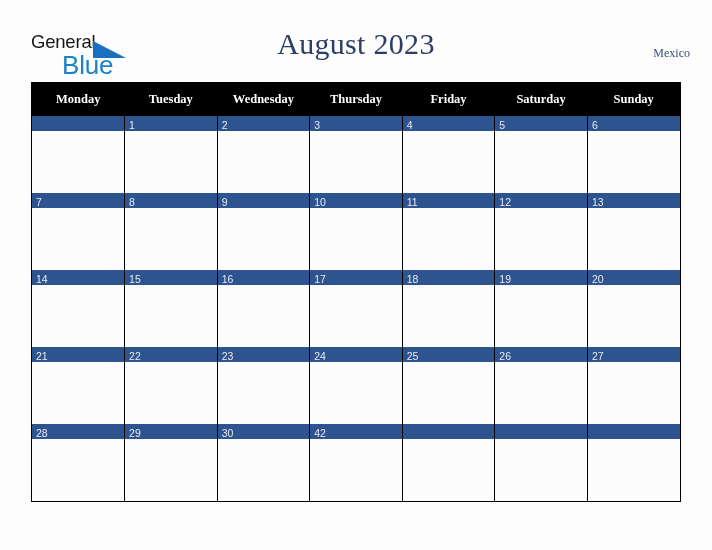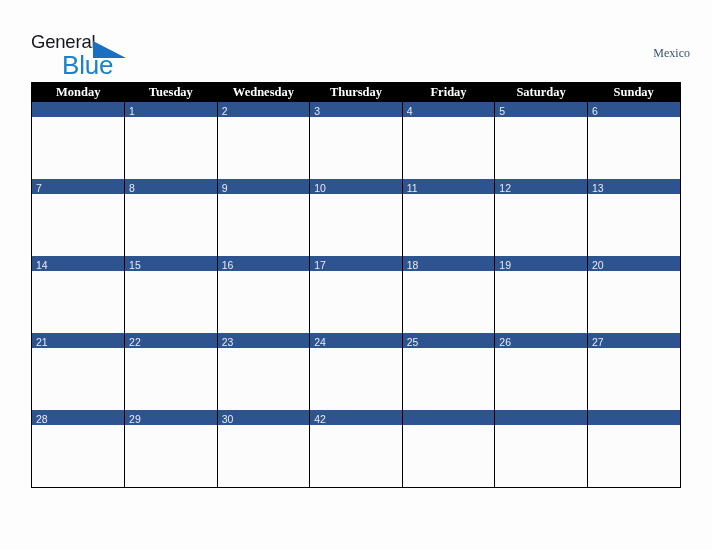--- a/index.html
+++ b/index.html
@@ -110,21 +110,21 @@
     border-collapse: collapse;
     width: 100%;
     table-layout: fixed;
   }
   table.cal th {
     background: #000000;
     color: #ffffff;
     font-family: "Liberation Serif", serif;
     font-size: 12.5px;
     font-weight: 700;
-    height: 19px;
+    height: 33px;
     padding: 0;
     text-align: center;
     border: none;
   }
   table.cal td {
     padding: 0;
     vertical-align: top;
     border-left: 1.5px solid #000000;
     border-right: 1.5px solid #000000;
     background: #fcfcfd;
@@ -166,20 +166,21 @@
     <div class="logo">
       <span class="logo-general">General</span>
       <span class="logo-flag">
         <svg width="34" height="20" viewBox="0 0 34 20" aria-hidden="true">
           <polygon points="0,0 33,17 0,17" fill="#1b6fc0"></polygon>
         </svg>
       </span>
       <span class="logo-blue">Blue</span>
     </div>
 
+    <div class="cal-title">August 2023</div>
 
     <div class="cal-country">Mexico</div>
 
   </div>
 
   <div class="cal-wrap">
     <table class="cal">
       <thead>
         <tr id="weekday-row">
             <th>Monday</th>

